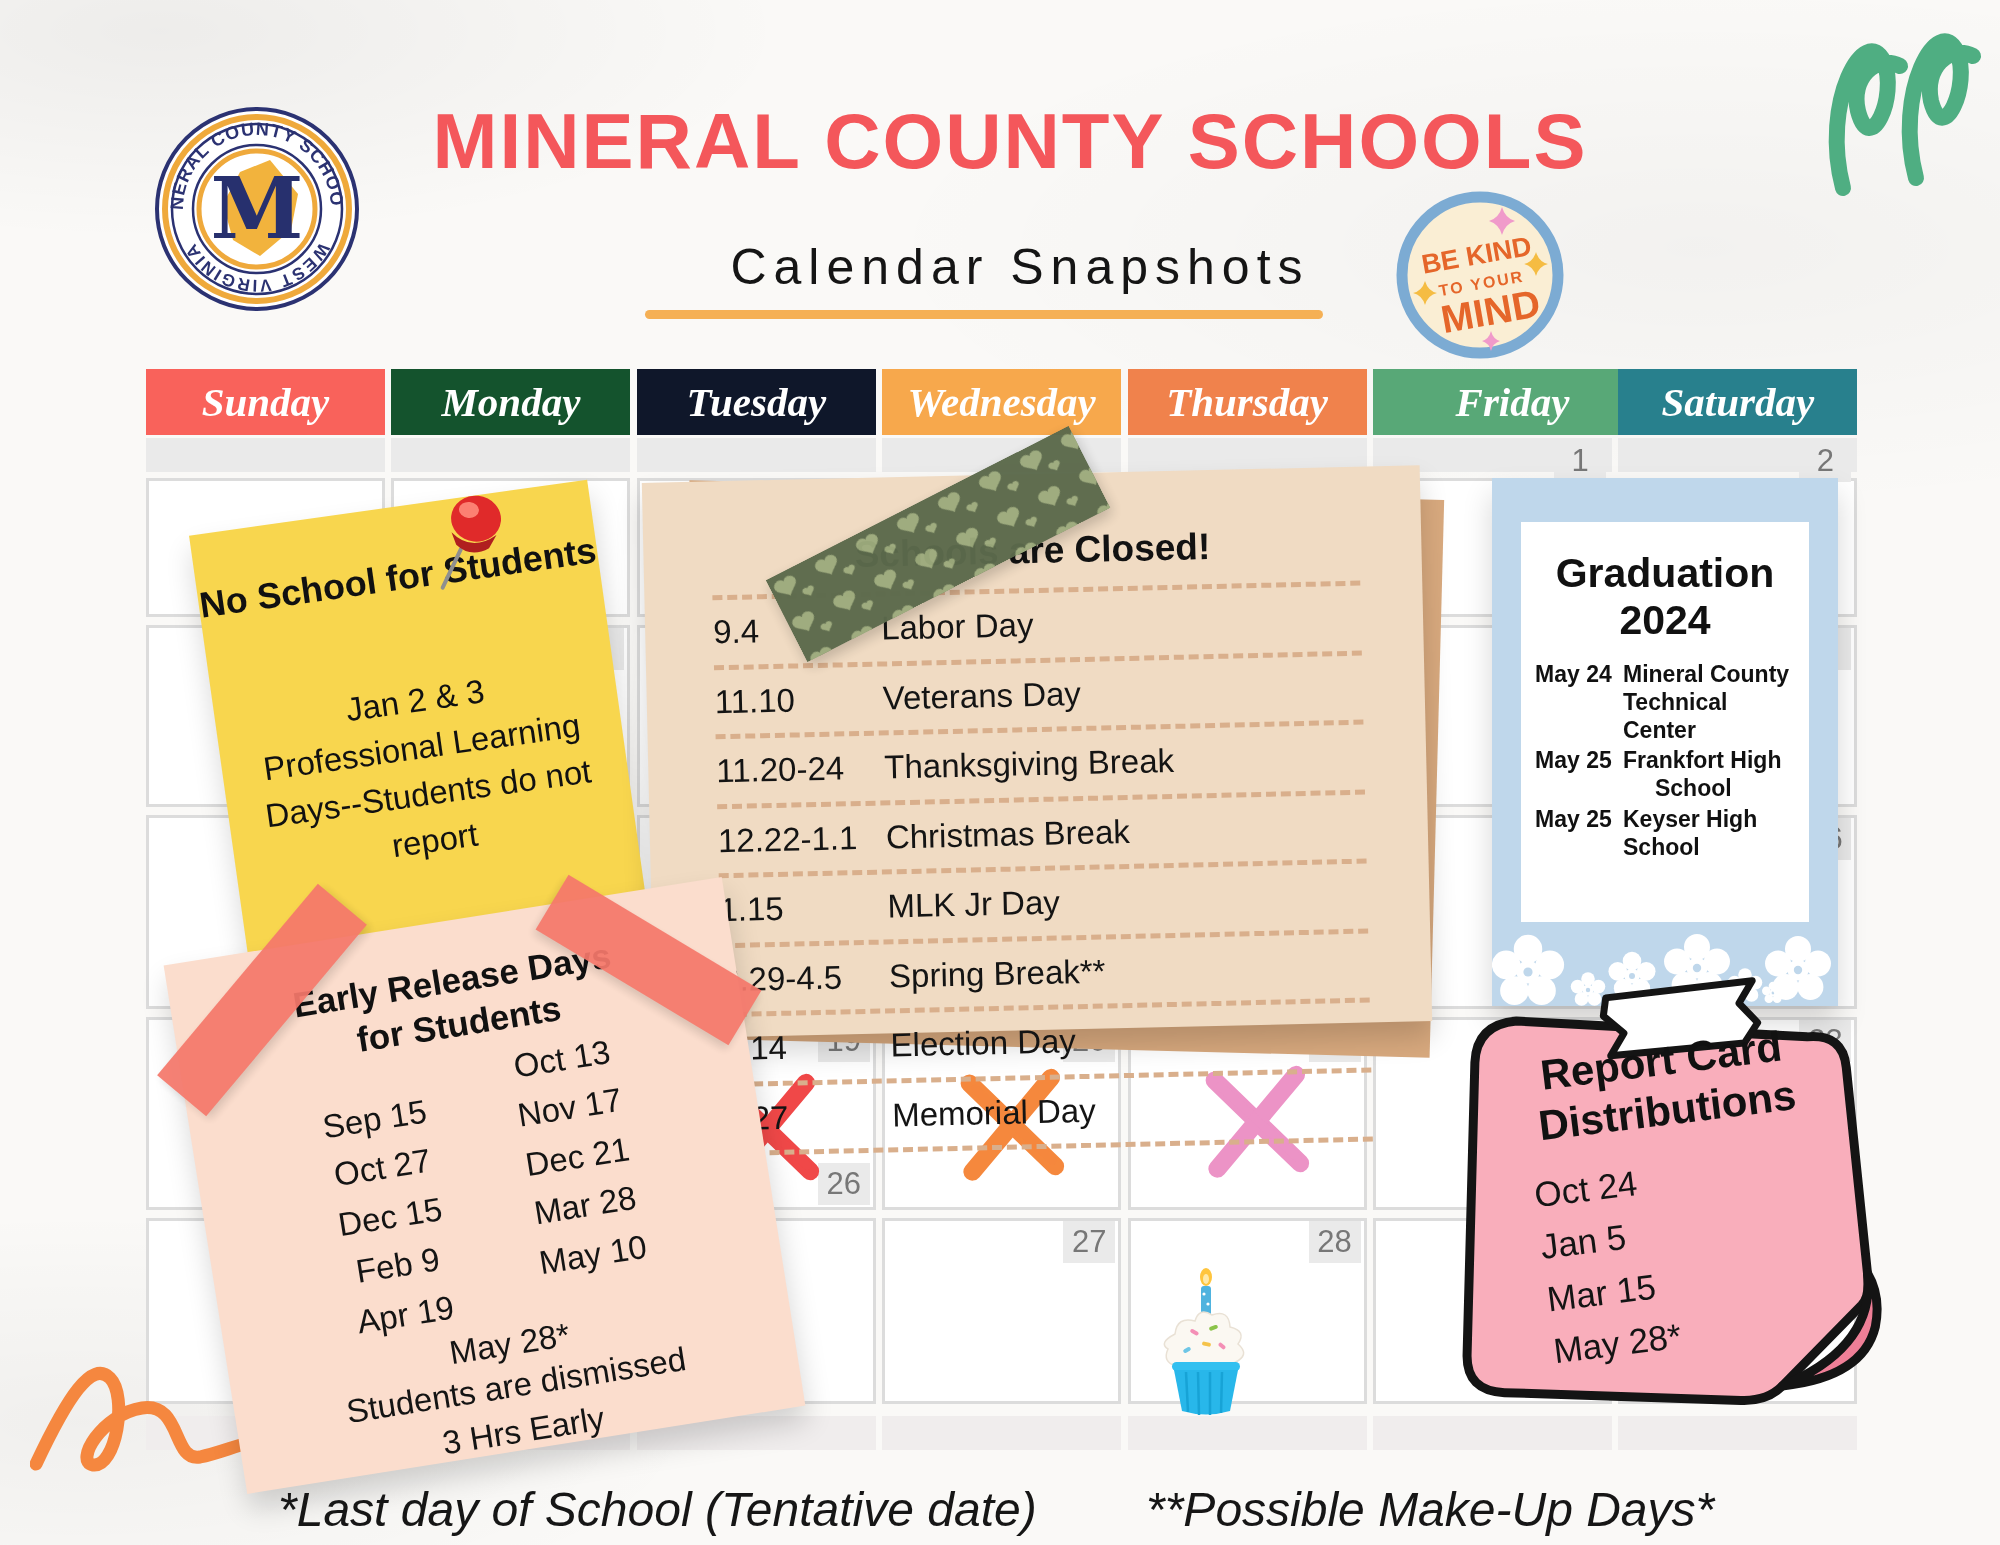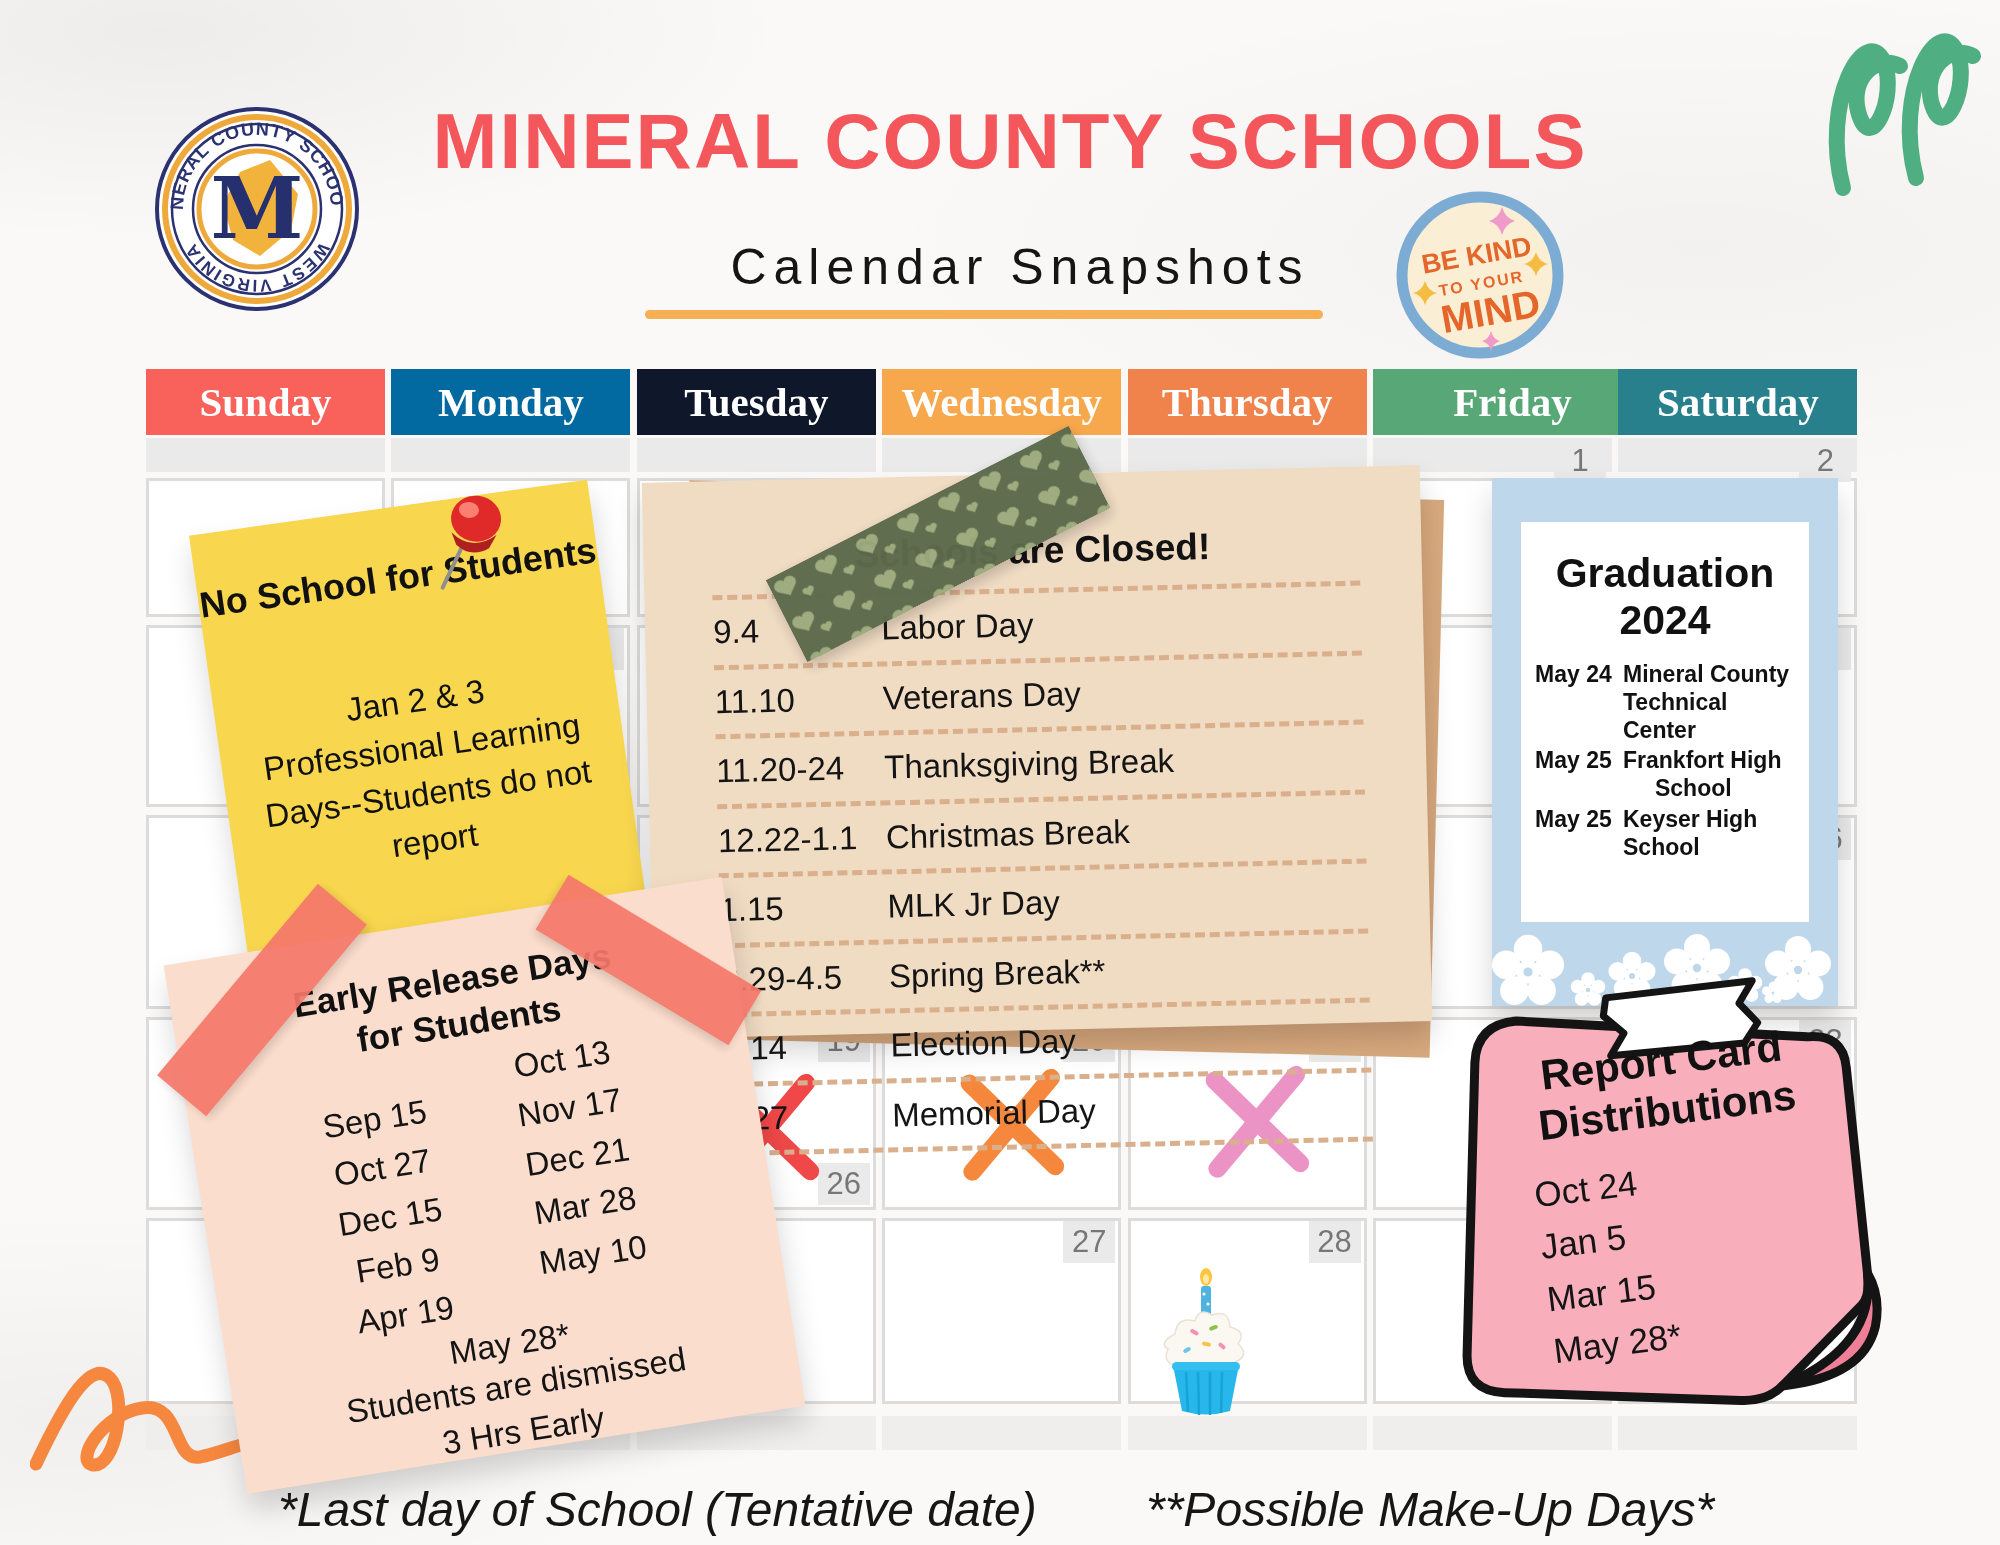--- a/index.html
+++ b/index.html
@@ -22,21 +22,21 @@
   .subtitle-underline{left:645px;top:310px;width:678px;height:9px;border-radius:5px;
     background:#F5B055;z-index:3;}
   .year-badge{left:1618px;top:142px;width:280px;text-align:center;font-size:100px;
     font-weight:bold;color:#1F7E88;letter-spacing:3px;z-index:3;}
   .sticker{left:1395px;top:190px;width:170px;height:170px;z-index:4;}
   .squiggle-green{left:1818px;top:6px;width:180px;height:200px;z-index:2;}
   .squiggle-orange{left:30px;top:1352px;width:300px;height:145px;z-index:1;}
 
   
   .day-header{position:absolute;height:66px;display:flex;align-items:center;justify-content:center;
-    color:#fff;font-family:"Liberation Serif",serif;font-weight:bold;
+    color:#fff;font-family:"Liberation Serif",serif;font-style:italic;font-weight:bold;
     font-size:41px;z-index:2;}
   .cell{position:absolute;background:#fff;border:3px solid #DCDCDC;box-sizing:border-box;z-index:1;}
   .band{position:absolute;background:#EAEAEA;z-index:1;}
   .band-bottom{position:absolute;background:#F0EDED;z-index:1;}
   .numbox{position:absolute;width:52px;height:42px;background:#EAEAEA;z-index:2;
     display:flex;align-items:center;justify-content:center;
     font-size:31px;color:#777;}
 
   
   .note-shadow{box-shadow:0 16px 28px rgba(0,0,0,.16);}
@@ -138,21 +138,21 @@
     <path d="M96,141 Q98,149 105,151 Q98,153 96,161 Q94,153 87,151 Q94,149 96,141 Z" fill="#F09ACA"></path>
   </svg>
 
   <svg class="abs squiggle-green" viewBox="0 0 180 200">
     <path d="M25,182 C2,95 48,16 66,56 C80,90 52,152 40,105 C32,72 58,48 82,60" fill="none" stroke="#4FAE82" stroke-width="16" stroke-linecap="round"></path>
     <path d="M98,172 C75,85 121,6 139,46 C153,78 125,142 113,95 C106,62 131,38 155,50" fill="none" stroke="#4FAE82" stroke-width="16" stroke-linecap="round"></path>
   </svg>
 
   <div id="grid">
       <div class="day-header" style="left: 146px; top: 369px; width: 239px; background: rgb(249, 98, 91);">Sunday</div>
-      <div class="day-header" style="left: 391.4px; top: 369px; width: 239px; background: #0369a1;">Monday</div>
+      <div class="day-header" style="left: 391.4px; top: 369px; width: 239px; background: #14532d;">Monday</div>
       <div class="day-header" style="left: 636.8px; top: 369px; width: 239px; background: #0f172a;">Tuesday</div>
       <div class="day-header" style="left: 882.2px; top: 369px; width: 239px; background: rgb(247, 168, 76);">Wednesday</div>
       <div class="day-header" style="left: 1127.6px; top: 369px; width: 239px; background: rgb(240, 130, 76);">Thursday</div>
       <div class="day-header" style="left: 1373px; top: 369px; width: 279px; background: rgb(88, 168, 119);">Friday</div>
       <div class="day-header" style="left: 1618.4px; top: 369px; width: 239px; background: rgb(40, 128, 141);">Saturday</div>
       <div class="band" style="left: 146px; top: 438px; width: 239px; height: 34px;"></div>
       <div class="band-bottom" style="left: 146px; top: 1416px; width: 239px; height: 34px;"></div>
       <div class="band" style="left: 391.4px; top: 438px; width: 239px; height: 34px;"></div>
       <div class="band-bottom" style="left: 391.4px; top: 1416px; width: 239px; height: 34px;"></div>
       <div class="band" style="left: 636.8px; top: 438px; width: 239px; height: 34px;"></div>

